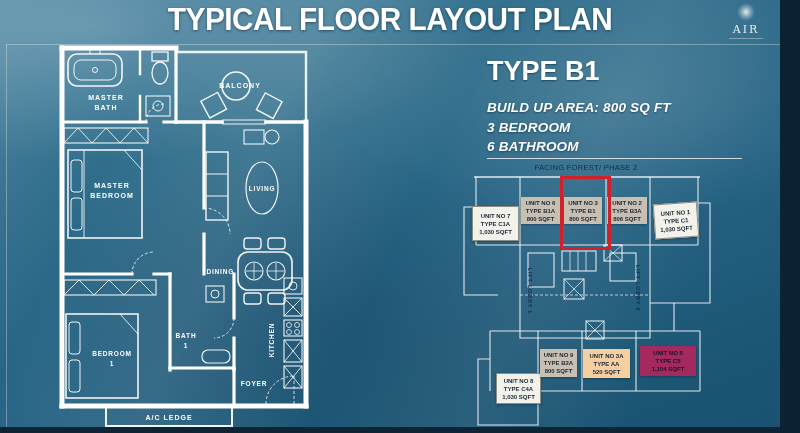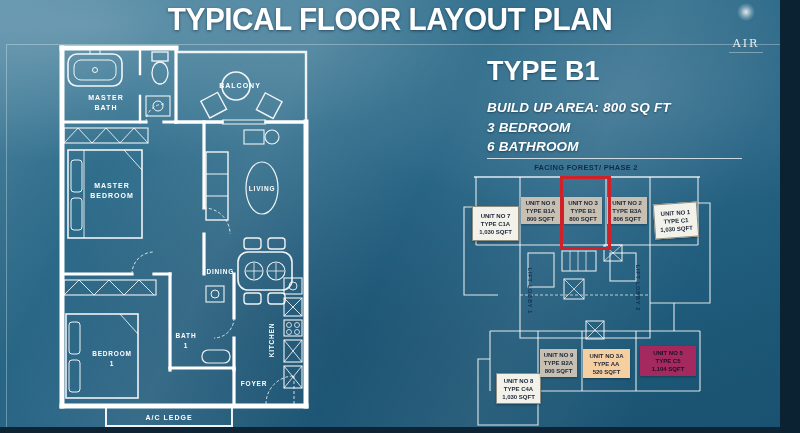--- a/index.html
+++ b/index.html
@@ -19,38 +19,38 @@
     transform:scaleX(0.96);text-shadow:0 1px 3px rgba(0,25,40,0.55);
   }
   .frame-line{
     position:absolute;left:6px;top:44px;width:787px;height:383px;
     border:1px solid rgba(255,255,255,0.30);pointer-events:none;
   }
   .logo{position:absolute;right:10px;top:3px;width:48px;text-align:center;}
   .logo-glow{width:18px;height:18px;margin:0 auto;border-radius:50%;
     background:radial-gradient(circle,rgba(255,255,255,0.85) 0%,rgba(255,255,255,0.25) 45%,rgba(255,255,255,0) 72%);}
   .logo-text{color:rgba(255,255,255,0.88);font-family:"DejaVu Serif",serif;
-    font-size:11px;letter-spacing:2px;margin-top:16px;}
+    font-size:11px;letter-spacing:2px;margin-top:2px;}
   .logo-rule{width:34px;height:1px;background:rgba(255,255,255,0.35);margin:2px auto 0;}
   .watermark{
     position:absolute;left:212px;top:238px;z-index:9;pointer-events:none;
     color:rgba(255,255,255,0.22);font-size:30px;letter-spacing:16px;word-spacing:18px;
   }
   
   .info-type{position:absolute;left:487px;top:56px;color:#fff;font-size:27px;font-weight:bold;
     text-shadow:0 1px 2px rgba(0,25,40,0.5);}
   .info-line{position:absolute;left:487px;color:#fff;font-size:13.5px;font-weight:bold;
     text-shadow:0 1px 2px rgba(0,25,40,0.5);letter-spacing:0.2px;font-style:italic;}
   .il1{top:100px}.il2{top:120px}.il3{top:139px}
   .info-underline{position:absolute;left:487px;top:158px;width:255px;height:1px;
     background:rgba(255,255,255,0.75);}
   
   .siteplan{position:absolute;left:460px;top:163px;width:252px;height:266px;}
   .sp-facing-top{position:absolute;left:0;right:0;top:0;text-align:center;
-    color:#0f2c49;font-size:7.5px;font-weight:bold;letter-spacing:0.3px;}
+    color:#0f2c49;font-size:7.5px;font-weight:normal;letter-spacing:0.3px;}
   .sp-facing-bottom{position:absolute;left:95px;top:231px;color:#0f2c49;font-size:7.5px;
     font-weight:bold;line-height:11px;letter-spacing:0.3px;}
   .sp-svg{position:absolute;left:0;top:0;}
   .lobby{position:absolute;width:60px;text-align:center;color:#123050;font-size:5.5px;
     font-weight:bold;letter-spacing:0.8px;transform:rotate(90deg);}
   .ll1{left:40px;top:125px}.ll2{left:148px;top:122px}
   .unit-box{position:absolute;display:flex;flex-direction:column;align-items:center;
     justify-content:center;text-align:center;color:#1b2639;font-size:6px;font-weight:bold;
     line-height:8px;box-shadow:0 1px 2px rgba(0,20,35,0.35);}
   .box-bordered{border:1px solid #8d8d82;}

